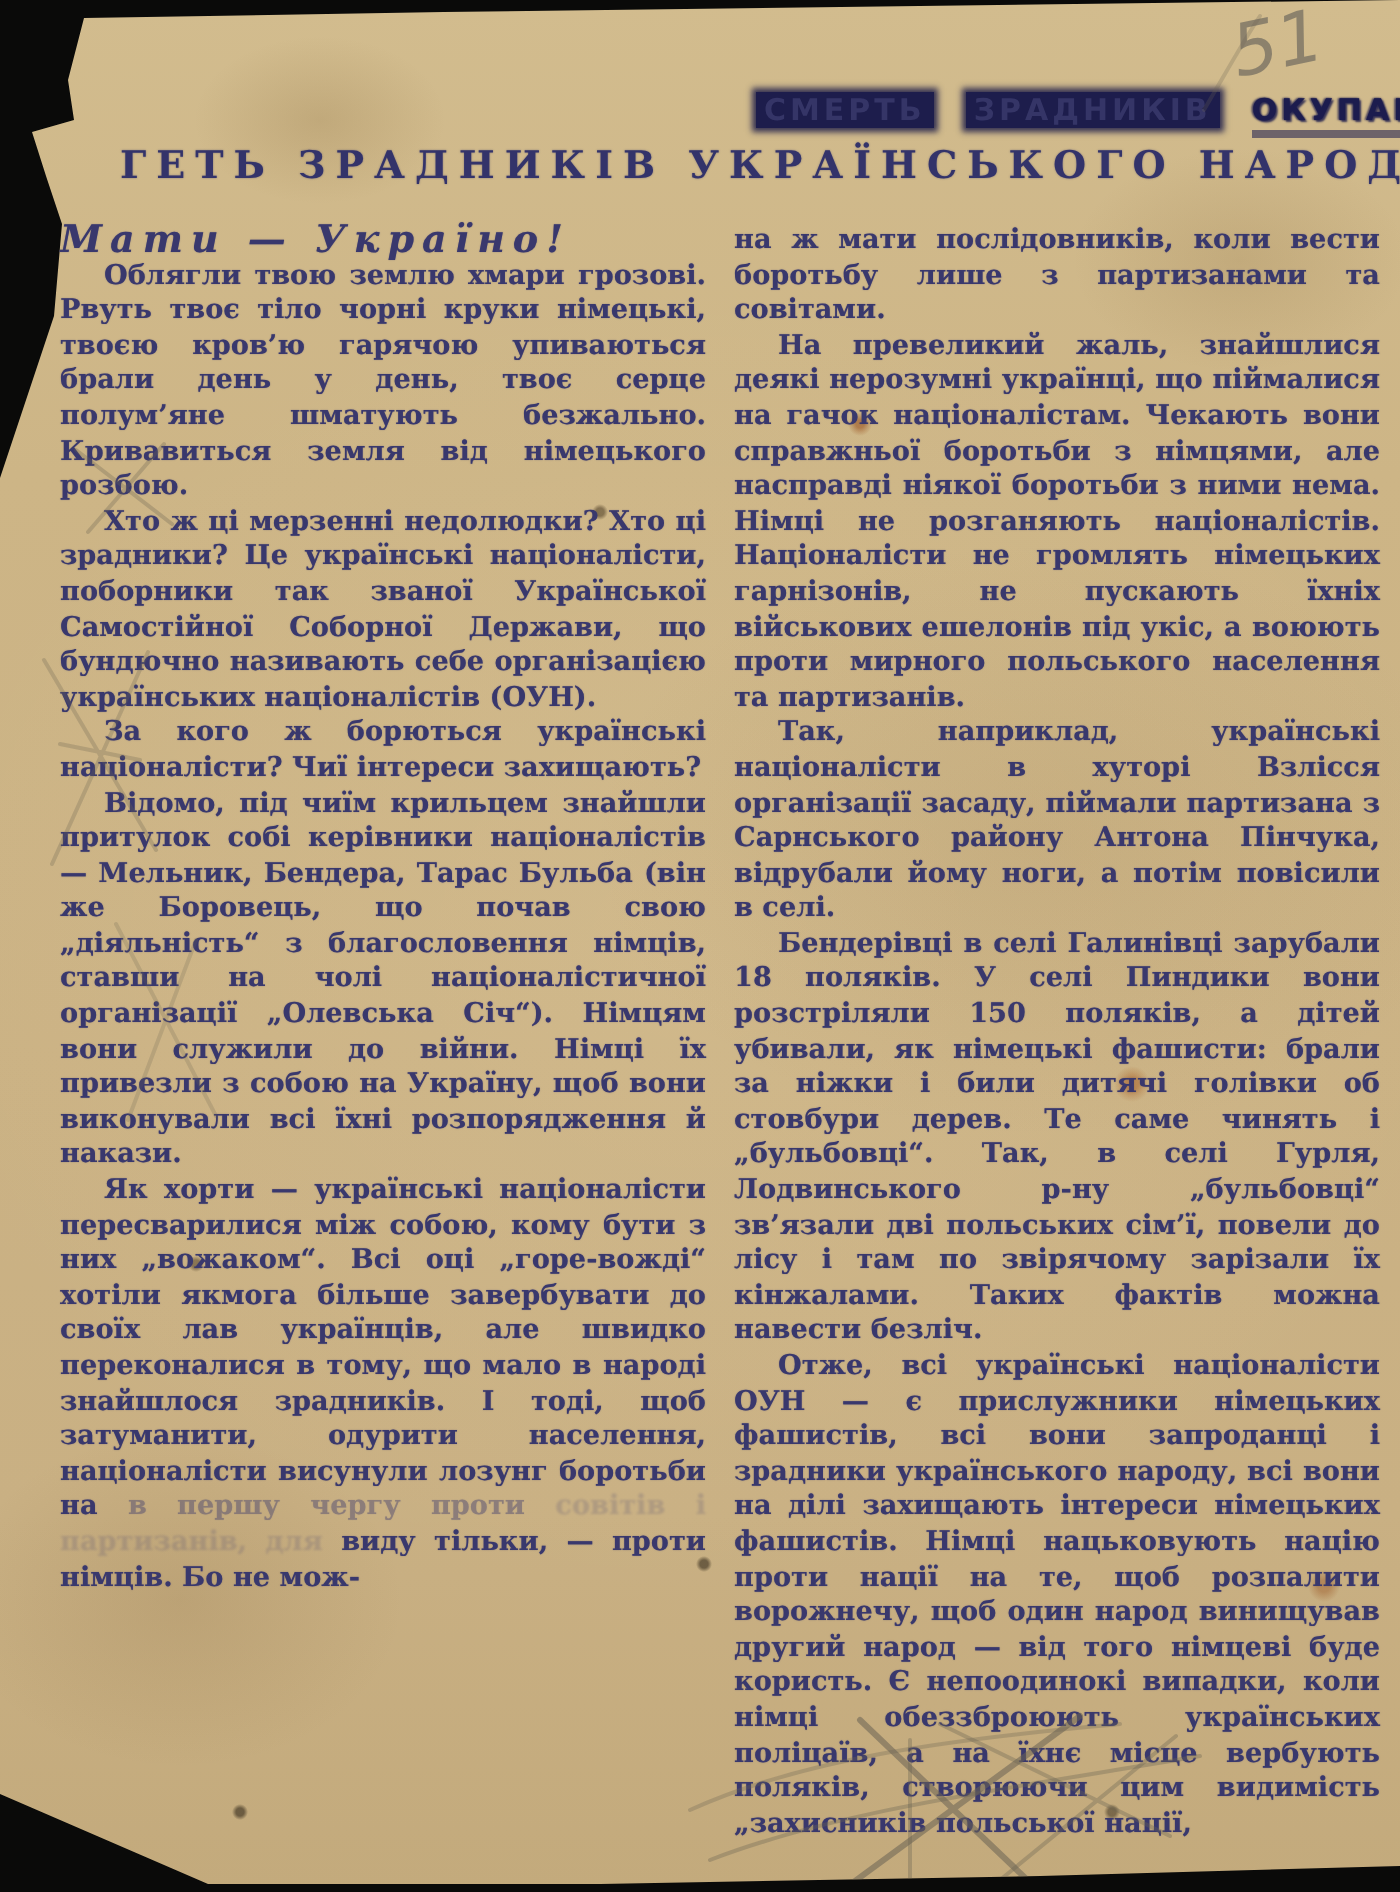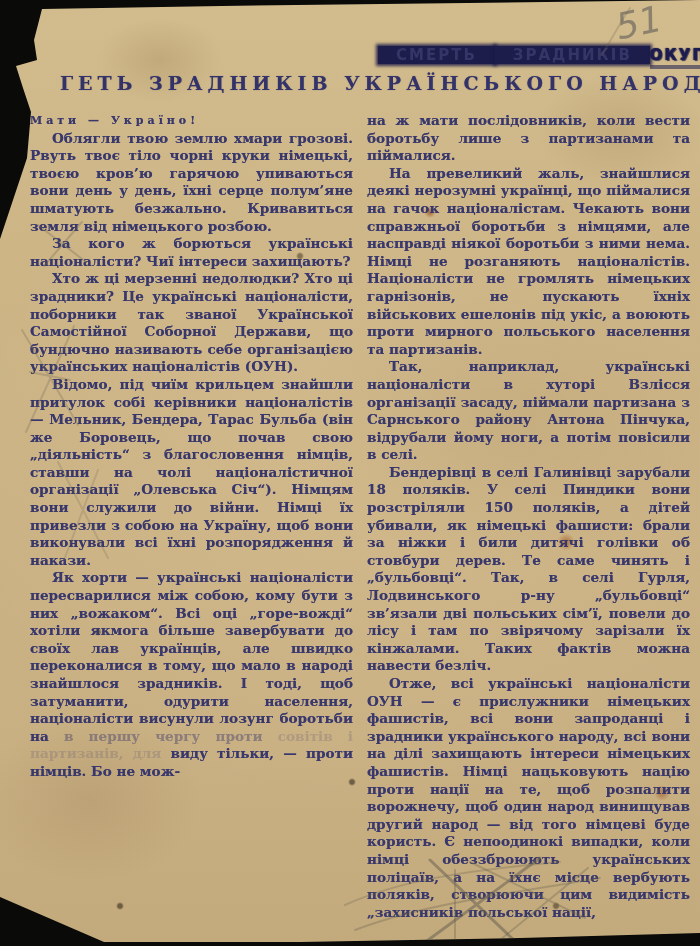--- a/index.html
+++ b/index.html
@@ -28,21 +28,21 @@
       linear-gradient(180deg,#d2bc8e 0%,#cdb586 25%,#cbb284 55%,#c9b083 80%,#c3aa7c 100%);
   }
   .stamp{
     position:absolute;top:46px;left:378px;white-space:nowrap;
     font-family:"DejaVu Sans","Liberation Sans",sans-serif;
     font-weight:bold;font-size:15px;letter-spacing:2px;color:#1c1c4e;
   }
   .stamp .blot{
     background:#1d1d4c;color:rgba(110,110,165,.30);
     box-shadow:0 0 3px 2px rgba(26,26,72,.85);
-    padding:0 18px;margin-right:0;
+    padding:0 4px;margin-right:16px;
   }
   .stamp .smudge{
     text-shadow:0 0 1px #1c1c4e,1px 1px 1px rgba(28,28,78,.8),-1px 0 1px rgba(28,28,78,.6);
     border-bottom:4px solid rgba(28,28,78,.55);padding-bottom:1px;
   }
   .page-num{
     position:absolute;top:2px;left:616px;
     font-family:"DejaVu Sans","Liberation Sans",sans-serif;
     font-style:italic;font-size:36px;color:#7b7464;
     transform:rotate(-12deg);opacity:.8;
@@ -56,21 +56,21 @@
   .columns{
     position:absolute;top:112px;left:30px;width:660px;
     display:flex;gap:14px;
   }
   .col{flex:1;min-width:0;text-align:justify;
     font-size:13.6px;line-height:17.6px;font-weight:bold;
     color:#39386d;text-shadow:0 0 .6px rgba(52,52,106,.6);
   }
   .col p{margin:0;text-indent:22px;}
   .col p.noindent{text-indent:0;}
-  .salutation{letter-spacing:4px;font-size:11px;text-align:left;}
+  .salutation{letter-spacing:4px;font-size:19px;text-align:left;font-style:italic;}
   .fade1{opacity:.42;filter:blur(.3px);margin-top:28px;}
   .fade2{opacity:.18;filter:blur(.4px);}
   .pencil{position:absolute;inset:0;pointer-events:none;}
 </style>
 </head>
 <body>
 
 <div class="scene">
   <div class="paper">
 
@@ -78,29 +78,29 @@
       <span class="blot">СМЕРТЬ</span><span class="blot">ЗРАДНИКІВ</span><span class="smudge">ОКУПАНТАМ!</span>
     </div>
 
     <div class="page-num">51</div>
 
     <h1 class="title">ГЕТЬ ЗРАДНИКІВ УКРАЇНСЬКОГО НАРОДУ!</h1>
 
     <div class="columns">
       <div class="col">
         <p class="salutation noindent">Мати — Україно!</p>
-        <p>Облягли твою землю хмари грозові. Рвуть твоє тіло чорні круки німецькі, твоєю кров’ю гарячою упиваються вони день у день, їхні серце полум’яне шматують безжально. Кривавиться земля від німецького розбою.</p>
+        <p>Облягли твою землю хмари грозові. Рвуть твоє тіло чорні круки німецькі, твоєю кров’ю гарячою упиваються брали день у день, твоє серце полум’яне шматують безжально. Кривавиться земля від німецького розбою.</p>
+        <p>Хто ж ці мерзенні недолюдки? Хто ці зрадники? Це українські націоналісти, поборники так званої Української Самостійної Соборної Держави, що бундючно називають себе організацією українських націоналістів (ОУН).</p>
         <p>За кого ж борються українські націоналісти? Чиї інтереси захищають?</p>
-        <p>Хто ж ці мерзенні недолюдки? Хто ці зрадники? Це українські націоналісти, поборники так званої Української Самостійної Соборної Держави, що бундючно називають себе організацією українських націоналістів (ОУН).</p>
         <p>Відомо, під чиїм крильцем знайшли притулок собі керівники націоналістів — Мельник, Бендера, Тарас Бульба (він же Боровець, що почав свою „діяльність“ з благословення німців, ставши на чолі націоналістичної організації „Олевська Січ“). Німцям вони служили до війни. Німці їх привезли з собою на Україну, щоб вони виконували всі їхні розпорядження й накази.</p>
         <p><span>Як хорти — українські націоналісти пересварилися між собою, кому бути з них „вожаком“. Всі оці „горе-вожді“ хотіли якмога більше завербувати до своїх лав українців, але швидко переконалися в тому, що мало в народі знайшлося зрадників. І тоді, щоб затуманити, одурити населення, націоналісти висунули лозунг боротьби на</span><span class="fade1"> в першу чергу проти </span><span class="fade2">совітів і партизанів, для </span><span>виду тільки, — проти німців. Бо не мож-</span></p>
       </div>
 
       <div class="col">
-        <p class="noindent">на ж мати послідовників, коли вести боротьбу лише з партизанами та піймалися.</p>
+        <p class="noindent">на ж мати послідовників, коли вести боротьбу лише з партизанами та совітами.</p>
         <p>На превеликий жаль, знайшлися деякі нерозумні українці, що піймалися на гачок націоналістам. Чекають вони справжньої боротьби з німцями, але насправді ніякої боротьби з ними нема. Німці не розганяють націоналістів. Націоналісти не громлять німецьких гарнізонів, не пускають їхніх військових ешелонів під укіс, а воюють проти мирного польського населення та партизанів.</p>
         <p>Так, наприклад, українські націоналісти в хуторі Взлісся організації засаду, піймали партизана з Сарнського району Антона Пінчука, відрубали йому ноги, а потім повісили в селі.</p>
         <p>Бендерівці в селі Галинівці зарубали 18 поляків. У селі Пиндики вони розстріляли 150 поляків, а дітей убивали, як німецькі фашисти: брали за ніжки і били дитячі голівки об стовбури дерев. Те саме чинять і „бульбовці“. Так, в селі Гурля, Лодвинського р-ну „бульбовці“ зв’язали дві польських сім’ї, повели до лісу і там по звірячому зарізали їх кінжалами. Таких фактів можна навести безліч.</p>
         <p>Отже, всі українські націоналісти ОУН — є прислужники німецьких фашистів, всі вони запроданці і зрадники українського народу, всі вони на ділі захищають інтереси німецьких фашистів. Німці нацьковують націю проти нації на те, щоб розпалити ворожнечу, щоб один народ винищував другий народ — від того німцеві буде користь. Є непоодинокі випадки, коли німці обеззброюють українських поліцаїв, а на їхнє місце вербують поляків, створюючи цим видимість „захисників польської нації,</p>
       </div>
     </div>
 
     <svg class="pencil" width="700" height="946" viewBox="0 0 700 946">
       <g fill="none" stroke="#6a6353" stroke-linecap="round">
         <path d="M38 225 L86 262 M82 222 L44 266" stroke-width="2" opacity="0.30"></path>

